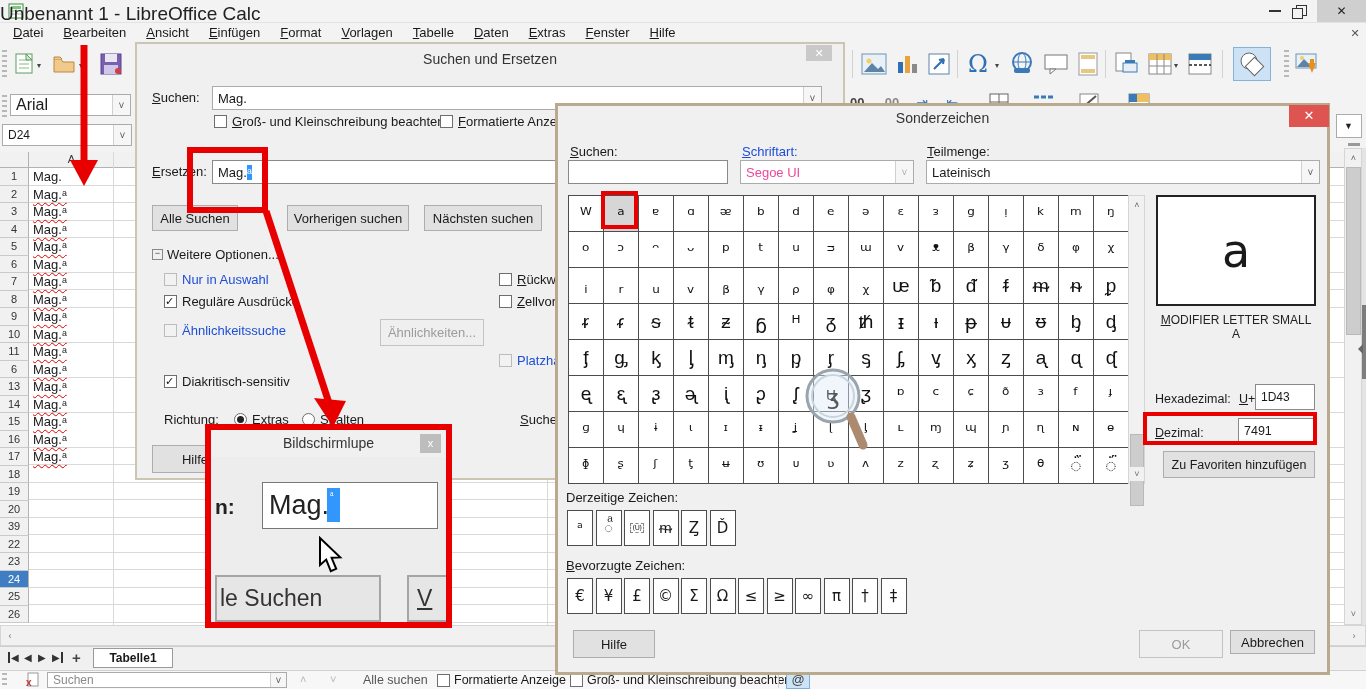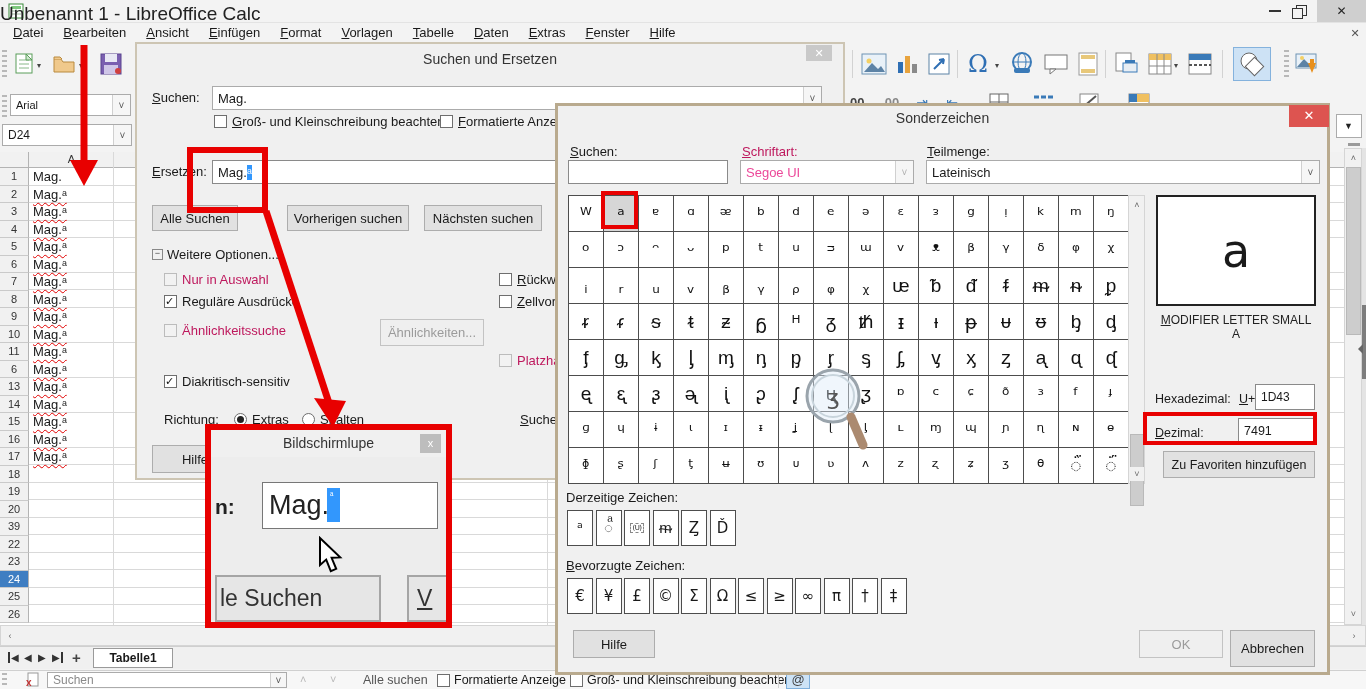--- a/index.html
+++ b/index.html
@@ -29,21 +29,21 @@
        display:flex;align-items:center;justify-content:center;font-size:13px;color:#1a1a1a;}
   .btn.dis{background:#efefef;border-color:#c3c3c3;color:#9b9b9b;}
   
   .cb{position:absolute;width:13px;height:13px;background:#fff;border:1px solid #6e6e6e;box-sizing:border-box;}
   .cb .mk{display:none;}
   .cb.on .mk{display:block;font-size:11px;font-weight:bold;line-height:11px;margin-left:0px;color:#111;}
   .cb.dis{border-color:#bcbcbc;background:#f2f2f2;}
   .rd{position:absolute;width:13px;height:13px;border:1px solid #6e6e6e;border-radius:50%;background:#fff;box-sizing:border-box;}
   .rd.on::after{content:"";position:absolute;left:2px;top:2px;width:7px;height:7px;border-radius:50%;background:#222;}
   .lbl{position:absolute;font-size:13px;white-space:nowrap;}
-  .dis-t{color:#be185d;}
+  .dis-t{color:#1d4ed8;}
   
   .sheet-bg{left:0;top:152px;width:1366px;height:473px;background:#fff;}
   .rows-lines{position:absolute;left:0;top:16px;right:0;bottom:0;
       background:repeating-linear-gradient(to bottom,transparent 0 16.5px,#d9d9d9 16.5px 17.5px);}
   .vline{position:absolute;top:0;bottom:0;width:1px;background:#d9d9d9;}
   .colhdr{position:absolute;left:0;top:0;height:16px;background:#f1f1f1;border-bottom:1px solid #b3b3b3;box-sizing:border-box;}
   .rowh{width:29px;height:17.5px;box-sizing:border-box;border-bottom:1px solid #cacaca;border-right:1px solid #b3b3b3;
         background:#f1f1f1;font-size:11px;color:#333;display:flex;align-items:center;justify-content:center;}
   .rowh.sel{background:#3f7ec2;color:#fff;}
   .cell{height:17.5px;box-sizing:border-box;font-size:13px;padding-left:3px;display:flex;align-items:center;overflow:visible;white-space:nowrap;}
@@ -251,21 +251,21 @@
 <div class="ticon" style="left:1125px;top:88px">
     <svg width="24" height="20">
       <rect x="2" y="2" width="20" height="16" fill="#fff" stroke="#888"></rect>
       <rect x="2" y="2" width="8" height="8" fill="#3a7ab8"></rect>
       <rect x="10" y="2" width="12" height="8" fill="#f0c060"></rect>
     </svg>
   </div>
 
 <div class="abs handle" style="left:2px;top:95px;height:22px"></div>
 <div class="combo" style="left:10px;top:94px;width:121px;height:22px">
-  <span class="val" style="font-size:11px">Arial</span>
+  <span class="val" style="font-size:16px">Arial</span>
   <span class="arr">˅</span>
 </div>
 <div class="combo" style="left:2px;top:124px;width:130px;height:22px">
   <span class="val" style="font-size:12px">D24</span>
   <span class="arr">˅</span>
 </div>
 
 <div class="combo" style="left:1336px;top:114px;width:26px;height:24px">
   <span class="val" style="left:7px;font-size:9px;color:#222">▼</span>
 </div>
@@ -695,21 +695,21 @@
       <div class="cbox">≤</div>
       <div class="cbox">≥</div>
       <div class="cbox">∞</div>
       <div class="cbox">π</div>
       <div class="cbox">†</div>
       <div class="cbox">‡</div>
     </div>
 
   <div class="btn accel" style="left:15px;top:524px;width:82px;height:28px">Hilfe</div>
   <div class="btn dis accel" style="left:581px;top:524px;width:84px;height:28px">OK</div>
-  <div class="btn accel" style="left:672px;top:524px;width:85px;height:37px">Abbrechen</div>
+  <div class="btn accel" style="left:672px;top:524px;width:85px;height:24px">Abbrechen</div>
 </div>
 
 <div class="abs" style="left:800px;top:366px;z-index:25;pointer-events:none">
   <svg width="72" height="88">
     <circle cx="33" cy="30" r="26" fill="rgba(222,236,248,0.45)" stroke="#9aa4ac" stroke-width="3"></circle>
     <circle cx="33" cy="30" r="21" fill="none" stroke="#c8d4dc" stroke-width="2"></circle>
     <text x="27" y="39" font-size="22" fill="#555" font-family="DejaVu Sans">ʒ</text>
     <line x1="51" y1="51" x2="63" y2="79" stroke="#ab8a70" stroke-width="9" stroke-linecap="round"></line>
   </svg>
 </div>

